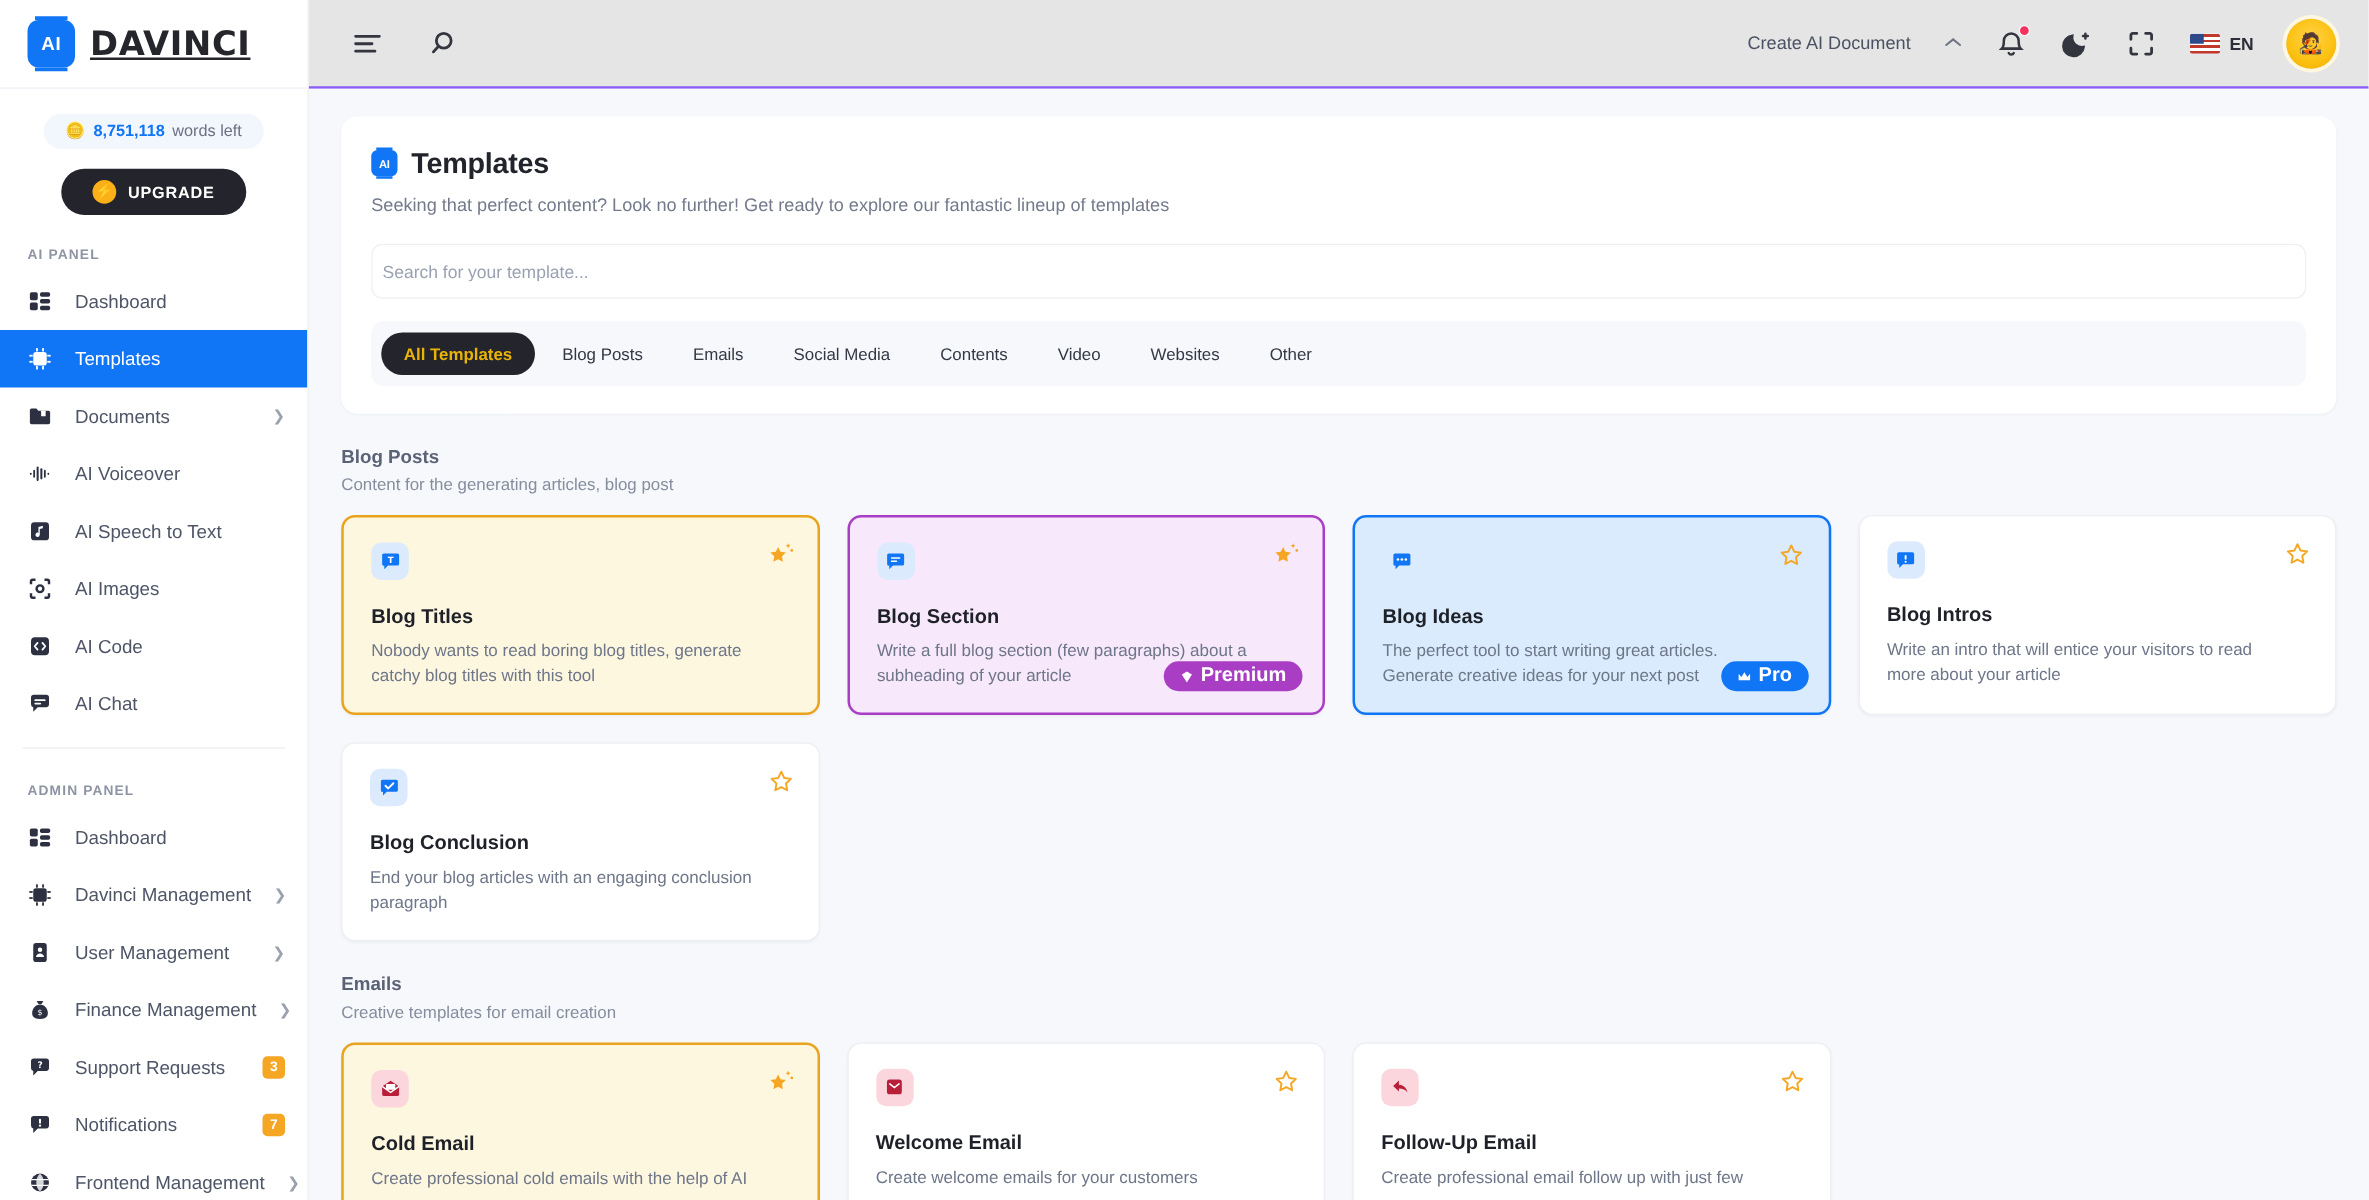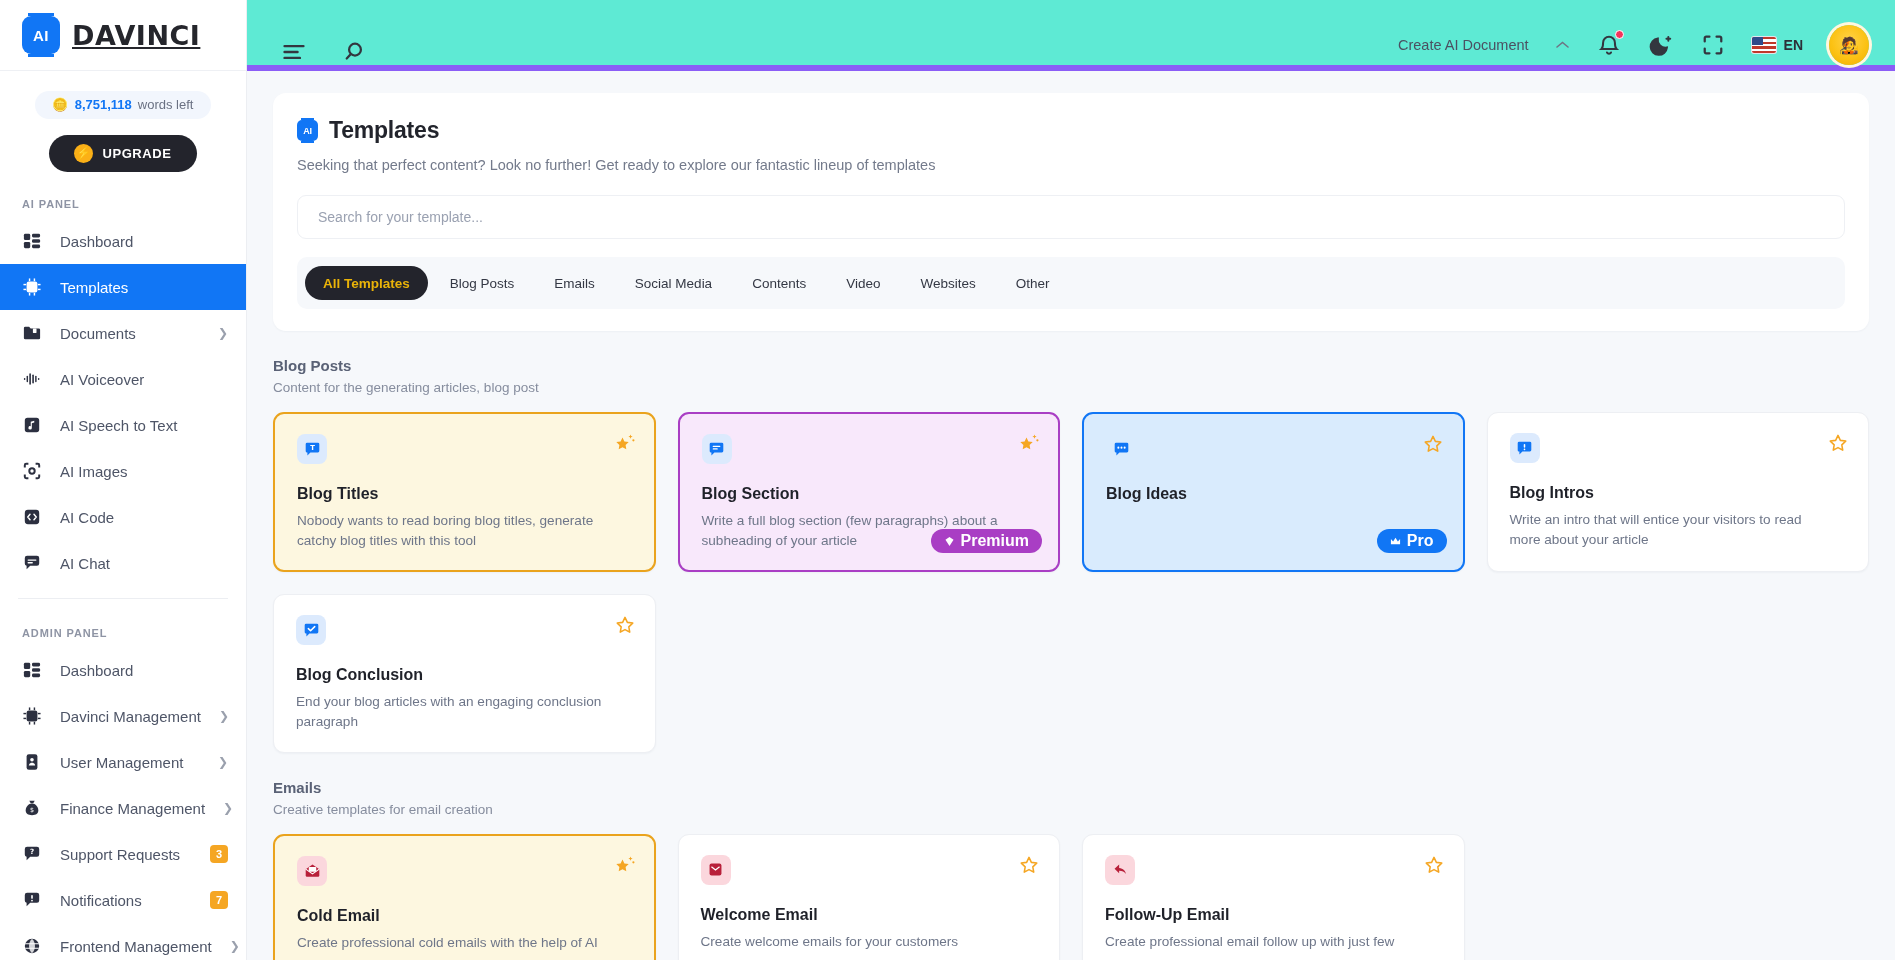--- a/index.html
+++ b/index.html
@@ -91,23 +91,23 @@
     min-width: 18px; height: 18px; border-radius: 4px;
     background: #f5a623; color: #fff; font-size: 11px; font-weight: 700;
     display: flex; align-items: center; justify-content: center;
     padding: 0 4px;
   }
   .nav-divider { height: 1px; background: #eceef2; margin: 12px 18px; }
 
   
   .main { flex: 1 1 auto; height: 960px; display: flex; flex-direction: column; overflow: hidden; }
   .topbar {
-    height: 71px; flex: 0 0 71px; background: #5eead4;
-    border-bottom: 6px solid #8b5cf6;
-    display: flex; align-items: flex-end; padding: 0 26px 0 34px;
+    height: 71px; flex: 0 0 71px; background: #e5e5e5;
+    border-bottom: 2px solid #8b5cf6;
+    display: flex; align-items: center; padding: 0 26px 0 34px;
   }
   .topbar-left { display: flex; align-items: center; gap: 35px; }
   .ic-btn {
     width: 26px; height: 26px; display: flex; align-items: center; justify-content: center;
     cursor: pointer; color: #33363f;
   }
   .topbar-right {
     margin-left: auto; display: flex; align-items: center; gap: 26px;
   }
   .create-doc {
@@ -152,21 +152,21 @@
     display: flex; align-items: center; justify-content: center;
     color: #fff; font-size: 9px; font-weight: 700; position: relative;
   }
   .title-chip::before, .title-chip::after {
     content: ""; position: absolute; left: 4px; right: 4px; height: 2px; background: #1176f5;
   }
   .title-chip::before { top: -2px; } .title-chip::after { bottom: -2px; }
   .panel-sub { margin-top: 13px; font-size: 14.5px; color: #737a8b; }
   .search-box {
     margin-top: 22px; height: 44px; border: 1px solid #eef0f4; border-radius: 9px;
-    display: flex; align-items: center; padding: 0 20px;
+    display: flex; align-items: center; padding: 0 8px;
     background: #fff;
   }
   .search-box input {
     border: none; outline: none; width: 100%; font-size: 14px; color: #3c4250;
     font-family: "Liberation Sans", sans-serif; background: transparent;
   }
   .search-box input::placeholder { color: #9aa1b1; }
   .tabbar {
     margin-top: 18px; background: #f6f8fb; border-radius: 10px;
     height: 52px; display: flex; align-items: center; padding: 0 8px; gap: 4px;
@@ -579,20 +579,21 @@
                   <circle cx="10" cy="7.8" r="1.2" fill="#fff"></circle>
                   <circle cx="13.7" cy="7.8" r="1.2" fill="#fff"></circle>
                 </svg>
             </div>
             <span class="star">
               <svg viewBox="0 0 22 22" fill="none" stroke="#f5a623" stroke-width="1.7" stroke-linejoin="round">
                   <path d="M11 2.6l2.6 5.5 5.9.8-4.3 4.1 1 5.9L11 16.1 5.8 18.9l1-5.9L2.5 8.9l5.9-.8z"></path>
                 </svg>
             </span>
             <div class="card-title">Blog Ideas</div>
+            <div class="card-desc">The perfect tool to start writing great articles. Generate creative ideas for your next post</div>
             <span class="plan-badge pro">
               <svg viewBox="0 0 12 12" fill="#fff">
                   <path d="M1 3.2 3.4 6 6 2 8.6 6 11 3.2V9H1z"></path>
                 </svg>
               <span>Pro</span>
             </span>
           </div>
 
           <div class="card">
             <div class="card-icon">

